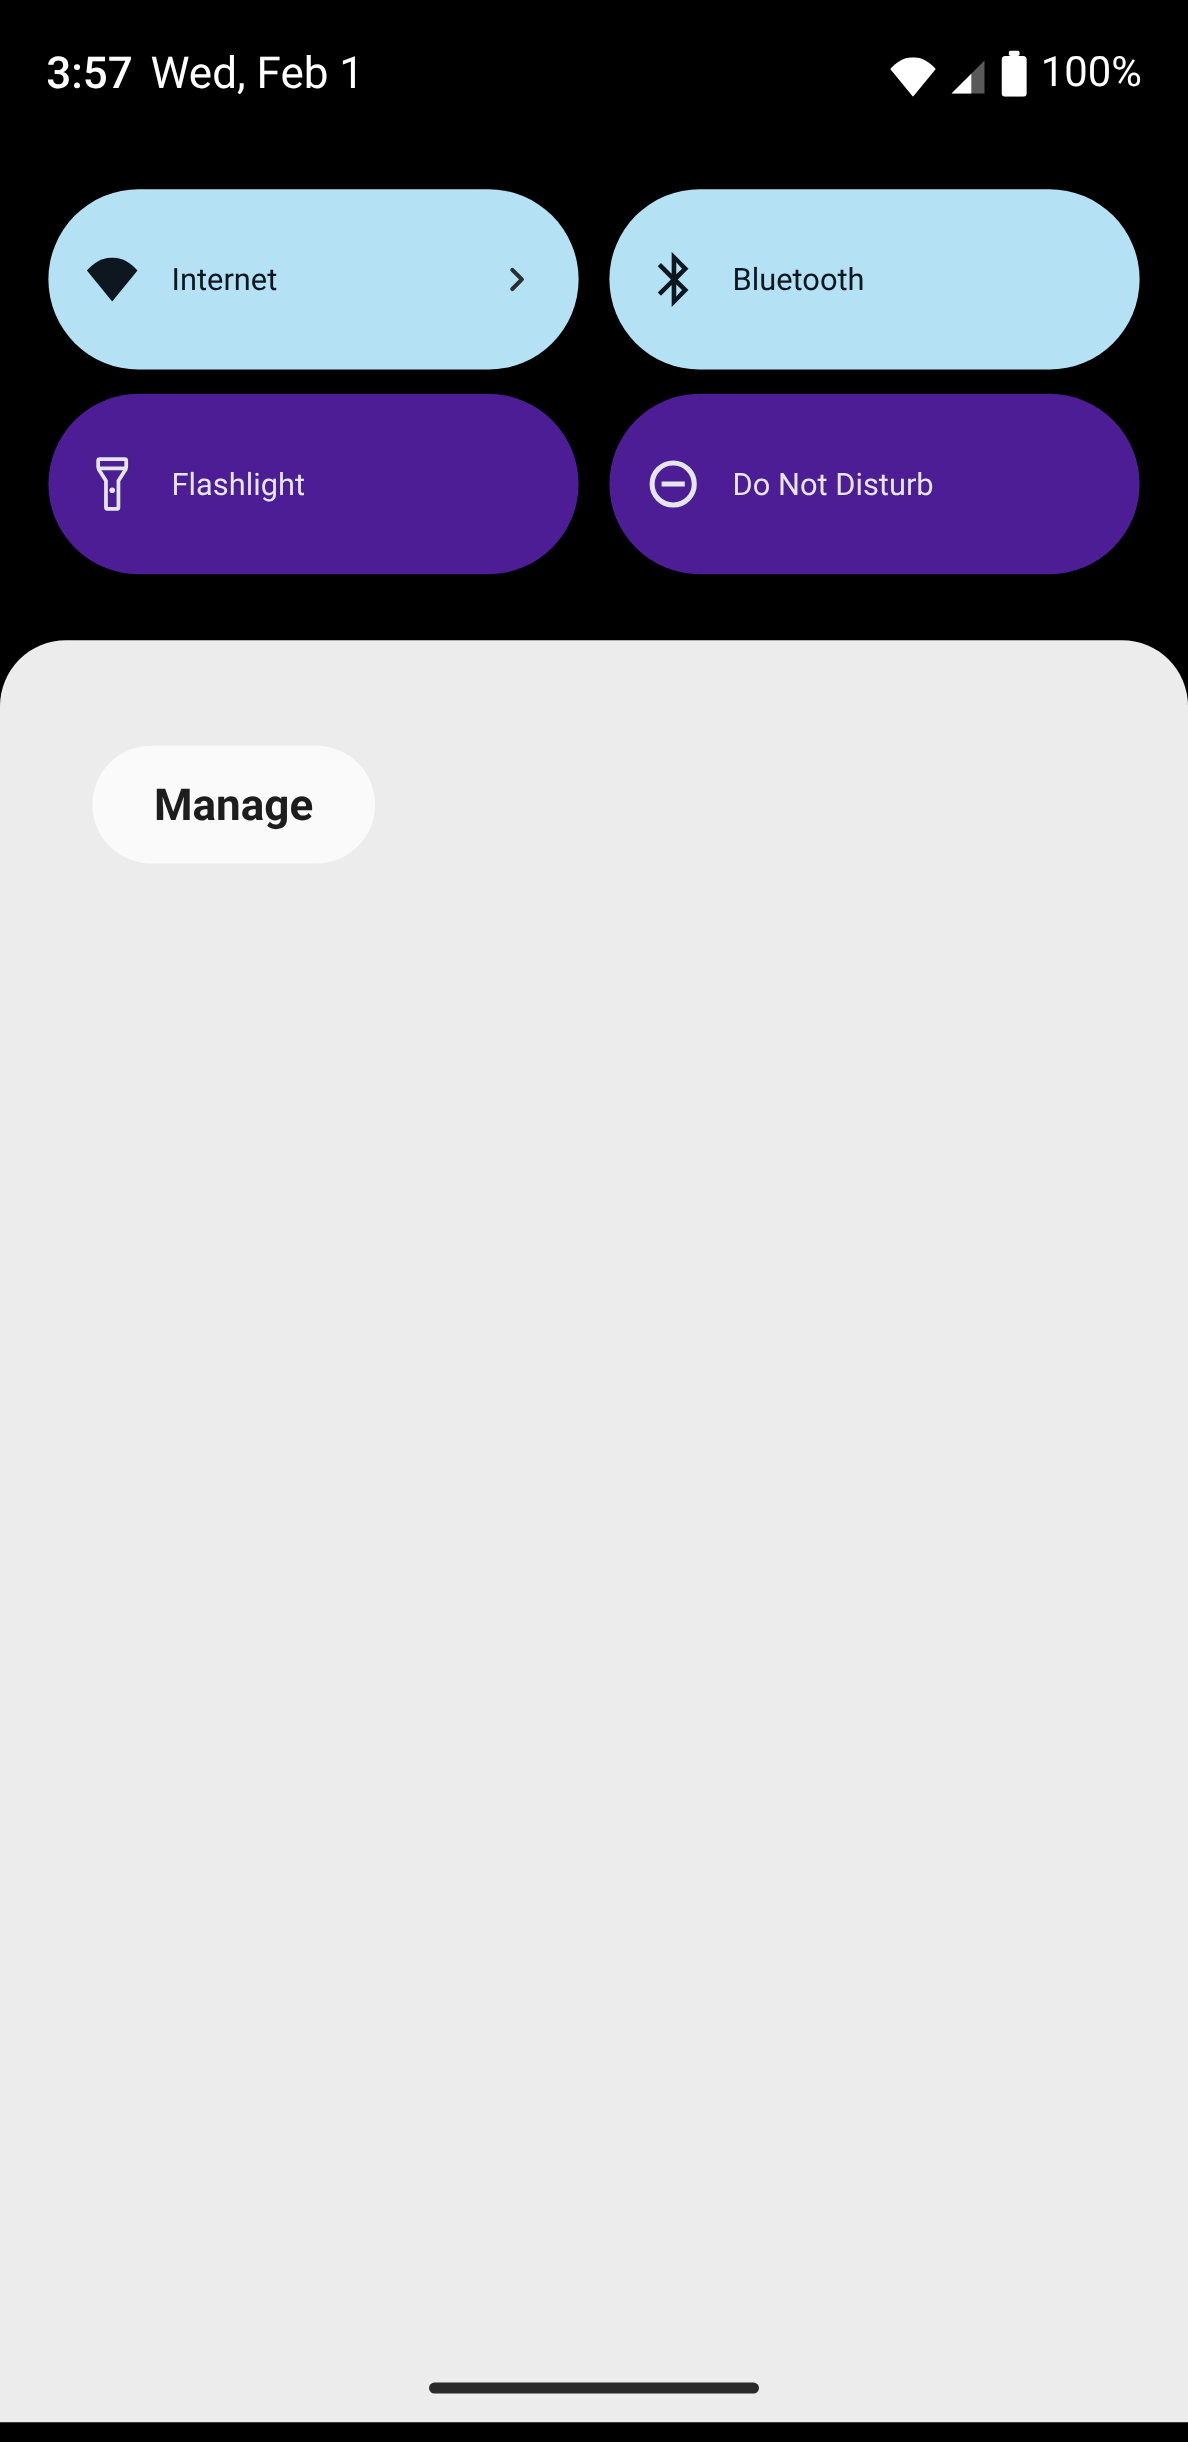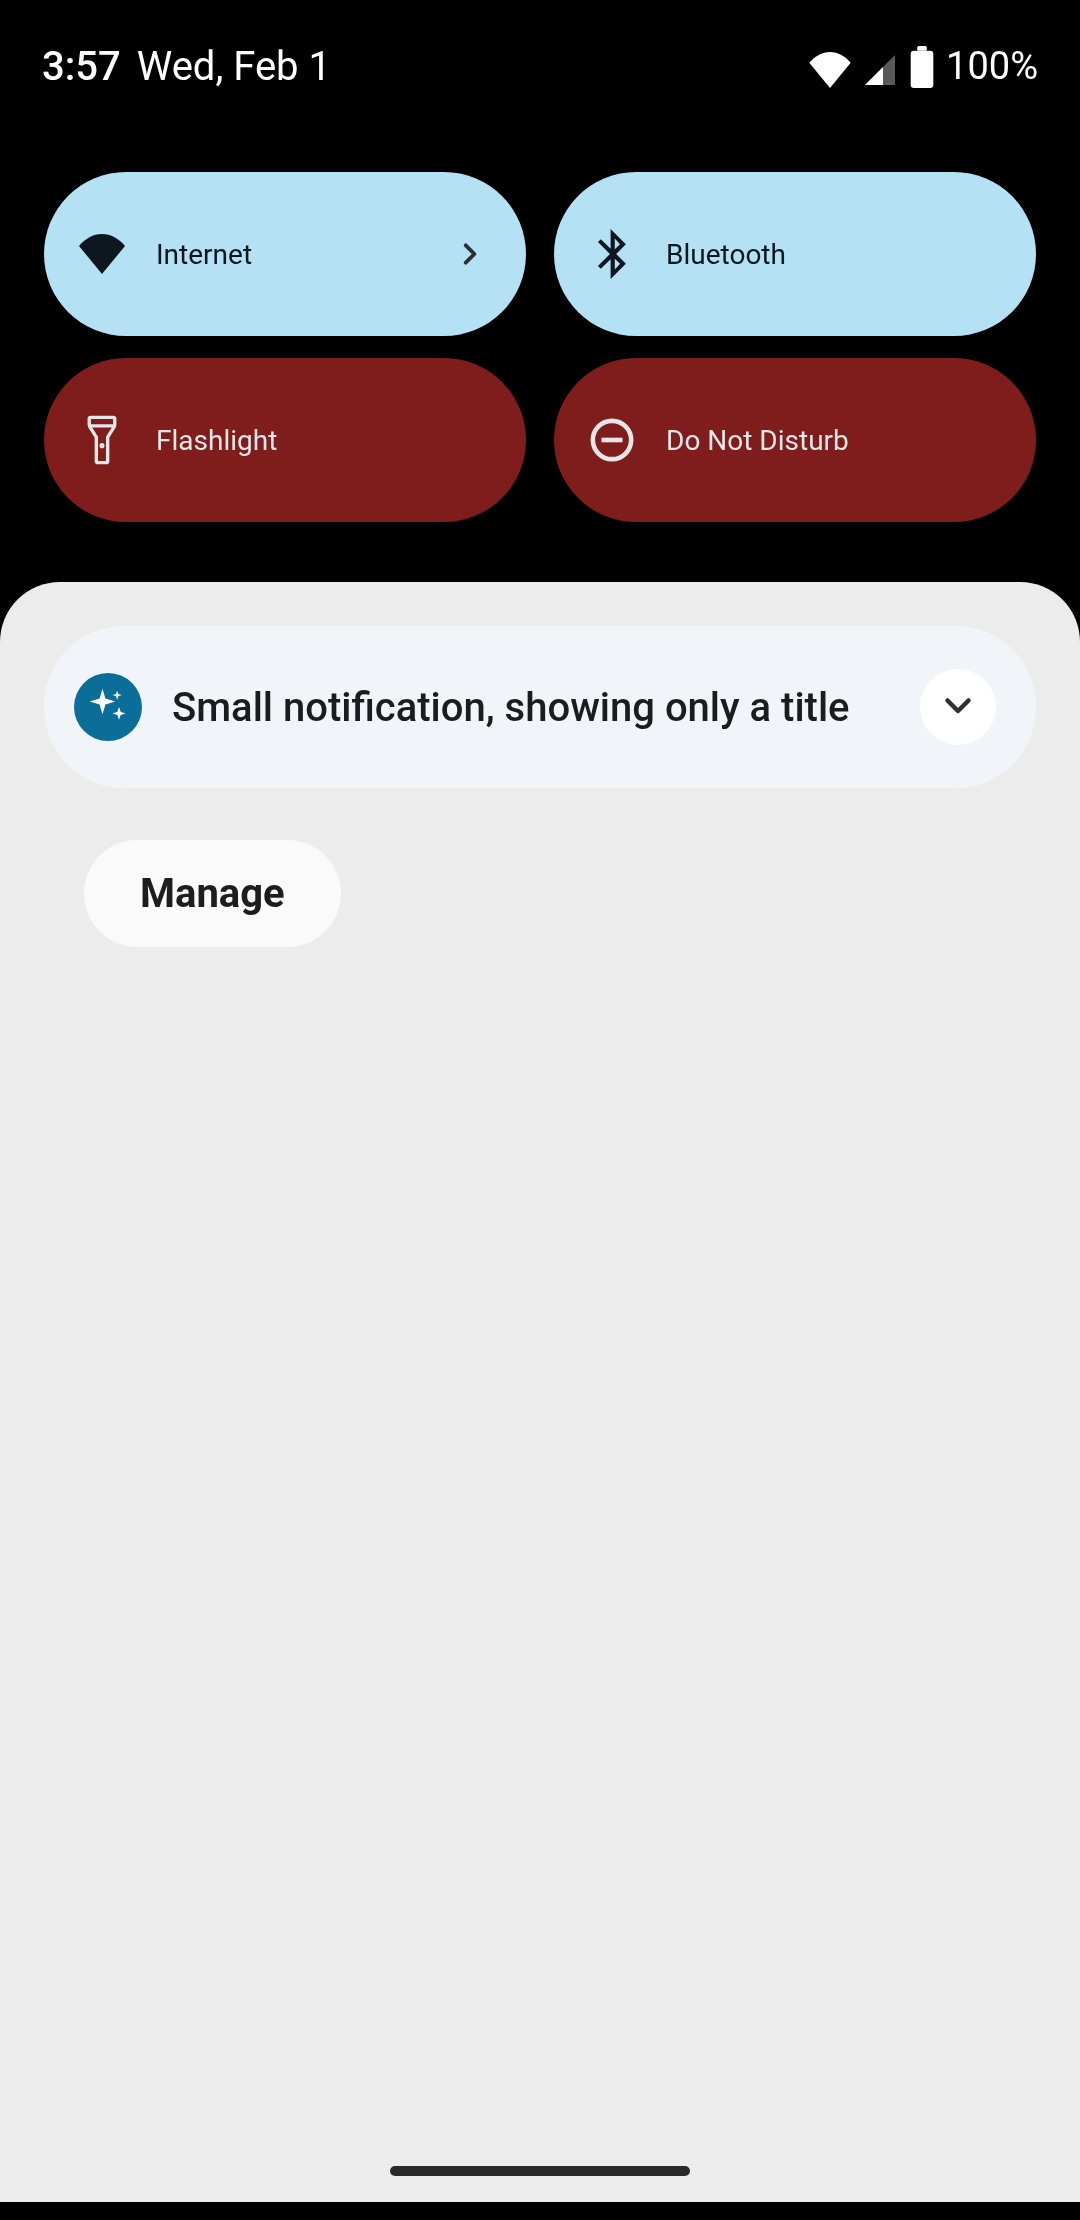--- a/index.html
+++ b/index.html
@@ -40,21 +40,21 @@
     border-radius: 82px;
     display: flex;
     align-items: center;
     padding: 0 40px 0 30px;
     font-size: 28px;
     font-weight: 400;
     gap: 26px;
     cursor: pointer;
   }
   .qs-tile.on  { background: #b4e1f3; color: #0e1720; }
-  .qs-tile.off { background: #7f1d1d; color: #e4e6e8; }
+  .qs-tile.off { background: #4c1d95; color: #e4e6e8; }
   .qs-tile .qs-icon { width: 56px; display: flex; justify-content: center; }
   .qs-tile .qs-label { flex: 1; }
   .qs-tile .qs-chevron { width: 34px; display:flex; justify-content:center; }
 
   
   .shade {
     background: #ececec;
     border-radius: 60px 60px 0 0;
     height: 1620px;
     padding: 44px 44px 0 44px;
@@ -191,36 +191,19 @@
         <line x1="6.5" y1="12" x2="17.5" y2="12"></line>
       </svg>
     </span>
     <span class="qs-label">Do Not Disturb</span>
   </div>
 
 </div>
 
 <div class="shade">
 
-  <div class="notif-card">
-    <div class="notif-icon">
-      <svg width="44" height="44" viewBox="0 0 24 24" fill="#fff">
-        <path d="M9 2 L10.6 7.4 L16 9 L10.6 10.6 L9 16 L7.4 10.6 L2 9 L7.4 7.4 Z"></path>
-        <path d="M18 12 L18.9 14.6 L21.5 15.5 L18.9 16.4 L18 19 L17.1 16.4 L14.5 15.5 L17.1 14.6 Z"></path>
-        <path d="M17 3 L17.6 4.9 L19.5 5.5 L17.6 6.1 L17 8 L16.4 6.1 L14.5 5.5 L16.4 4.9 Z"></path>
-      </svg>
-    </div>
-    <div class="notif-title">Small notification, showing only a title</div>
-    <div class="notif-expand">
-      <span>
-        <svg width="36" height="36" viewBox="0 0 24 24">
-            <path fill="none" stroke="#303134" stroke-width="3" stroke-linecap="round" stroke-linejoin="round" d="M5 9 L12 16 L19 9"></path>
-          </svg>
-      </span>
-    </div>
-  </div>
 
   <div class="notif-actions">
     <div class="pill-btn">Manage</div>
   </div>
 
   <div class="nav-handle"></div>
 </div>
 
 </body></html>

